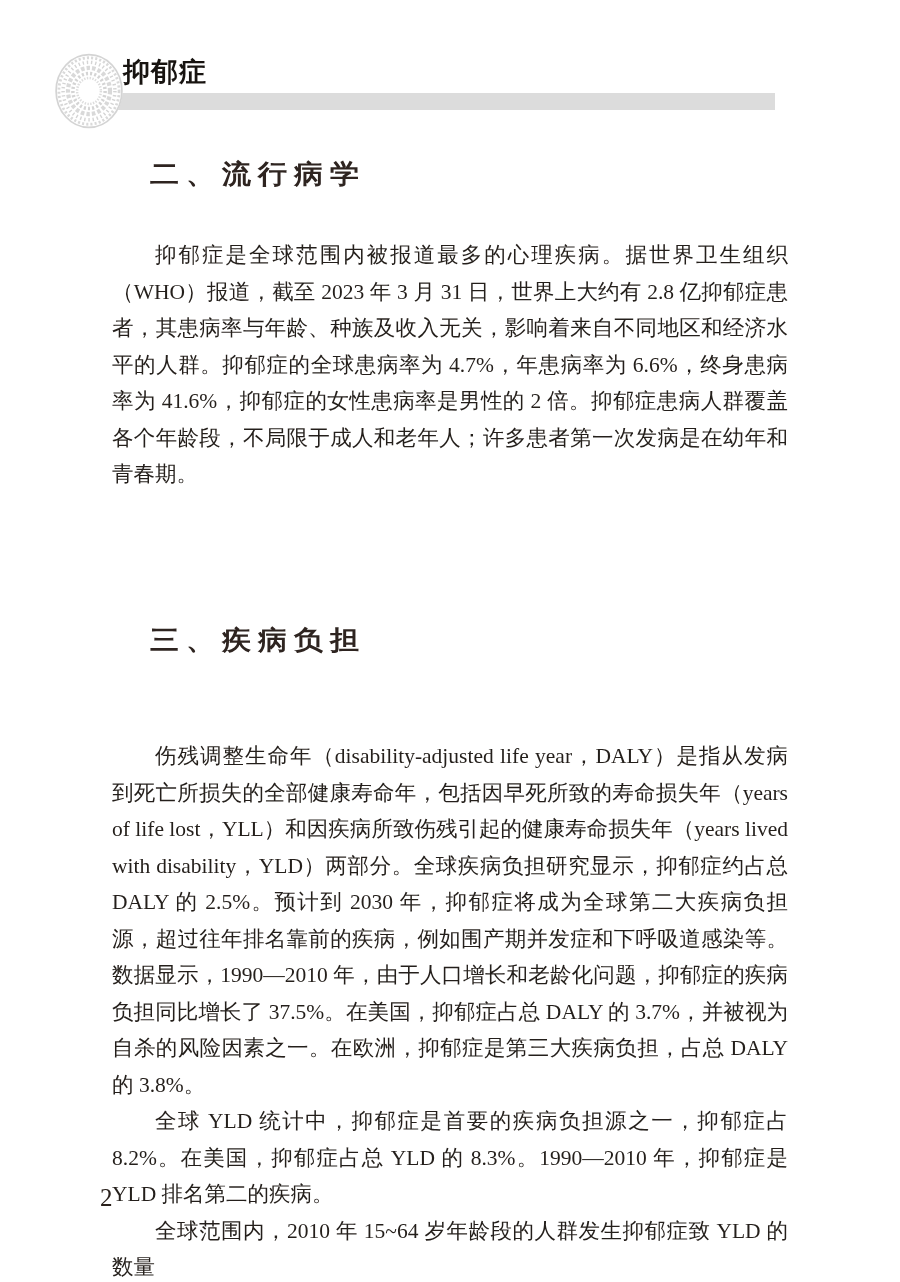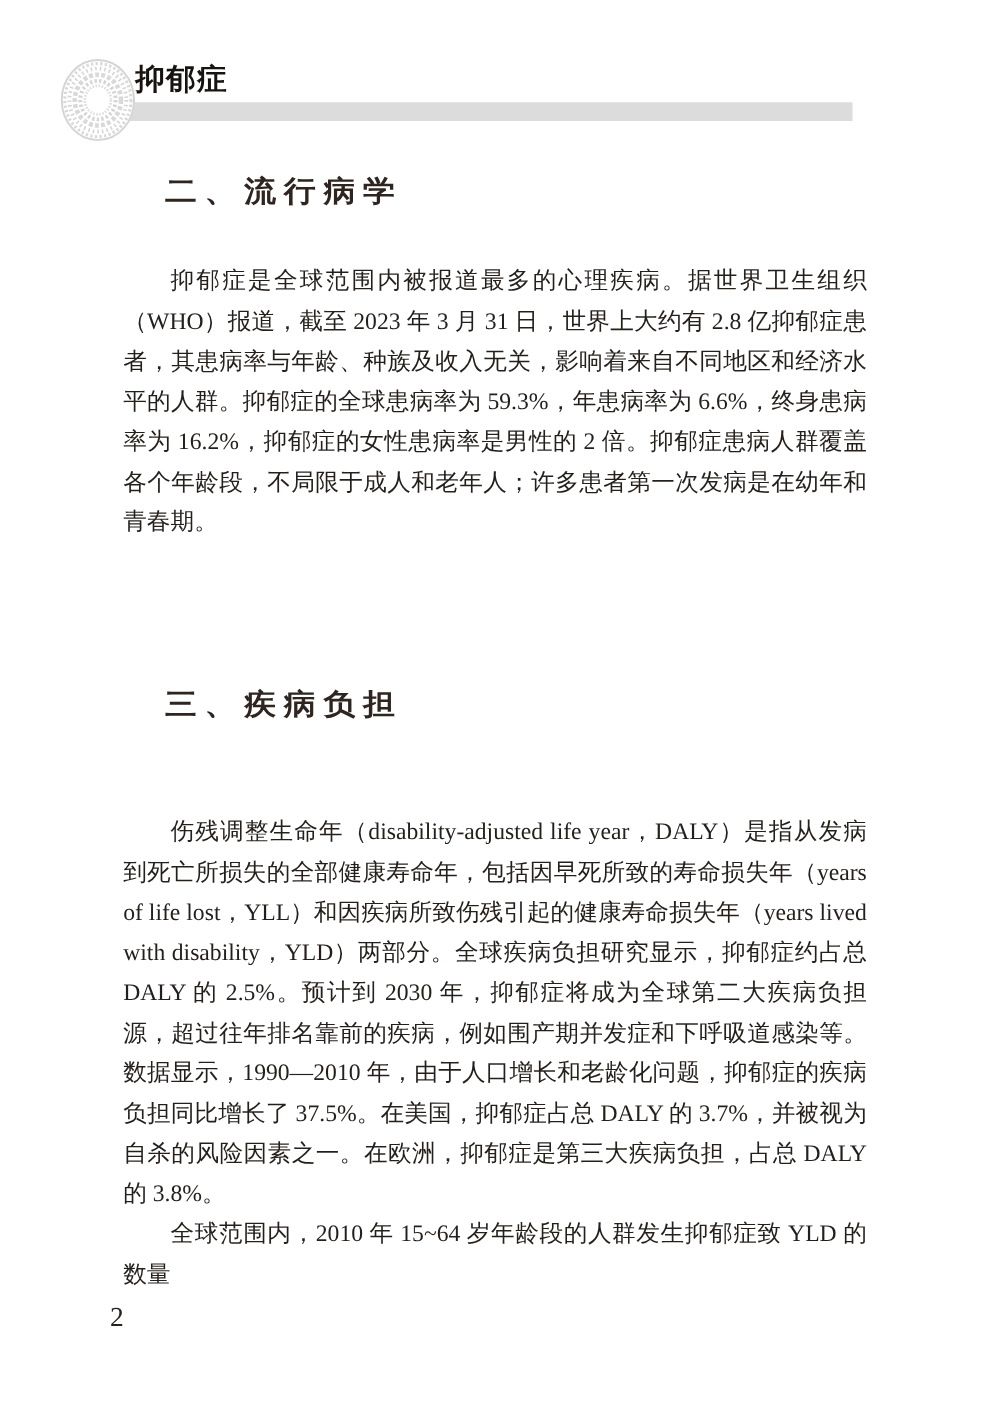--- a/index.html
+++ b/index.html
@@ -105,24 +105,25 @@
       <ellipse cx="50" cy="55" rx="30" ry="33" fill="none" stroke="#d9d9d9" stroke-width="6" stroke-dasharray="5 3"></ellipse>
       <ellipse cx="50" cy="55" rx="23" ry="25" fill="none" stroke="#d4d4d4" stroke-width="5" stroke-dasharray="3 3"></ellipse>
       <ellipse cx="50" cy="55" rx="17" ry="18.5" fill="none" stroke="#dddddd" stroke-width="3.5" stroke-dasharray="2 2"></ellipse>
       <ellipse cx="50" cy="55" rx="13" ry="14" fill="#ffffff"></ellipse>
     </svg>
     <div class="book-title">抑郁症</div>
   </div>
 
   <div class="section-heading heading-1">二、流行病学</div>
   <div class="section-body body-1">
-    <p>抑郁症是全球范围内被报道最多的心理疾病。据世界卫生组织（WHO）报道，截至 2023 年 3 月 31 日，世界上大约有 2.8 亿抑郁症患者，其患病率与年龄、种族及收入无关，影响着来自不同地区和经济水平的人群。抑郁症的全球患病率为 59.3%，年患病率为 6.6%，终身患病率为 16.2%，抑郁症的女性患病率是男性的 2 倍。抑郁症患病人群覆盖各个年龄段，不局限于成人和老年人；许多患者第一次发病是在幼年和青春期。</p>
+    <p>抑郁症是全球范围内被报道最多的心理疾病。据世界卫生组织（WHO）报道，截至 2023 年 3 月 31 日，世界上大约有 2.8 亿抑郁症患者，其患病率与年龄、种族及收入无关，影响着来自不同地区和经济水平的人群。抑郁症的全球患病率为 4.7%，年患病率为 6.6%，终身患病率为 41.6%，抑郁症的女性患病率是男性的 2 倍。抑郁症患病人群覆盖各个年龄段，不局限于成人和老年人；许多患者第一次发病是在幼年和青春期。</p>
   </div>
 
   <div class="section-heading heading-2">三、疾病负担</div>
   <div class="section-body body-2">
     <p>伤残调整生命年（disability-adjusted life year，DALY）是指从发病到死亡所损失的全部健康寿命年，包括因早死所致的寿命损失年（years of life lost，YLL）和因疾病所致伤残引起的健康寿命损失年（years lived with disability，YLD）两部分。全球疾病负担研究显示，抑郁症约占总 DALY 的 2.5%。预计到 2030 年，抑郁症将成为全球第二大疾病负担源，超过往年排名靠前的疾病，例如围产期并发症和下呼吸道感染等。数据显示，1990—2010 年，由于人口增长和老龄化问题，抑郁症的疾病负担同比增长了 37.5%。在美国，抑郁症占总 DALY 的 3.7%，并被视为自杀的风险因素之一。在欧洲，抑郁症是第三大疾病负担，占总 DALY 的 3.8%。</p>
+    <p>全球 YLD 统计中，抑郁症是首要的疾病负担源之一，抑郁症占 8.2%。在美国，抑郁症占总 YLD 的 8.3%。1990—2010 年，抑郁症是 YLD 排名第二的疾病。</p>
     <p>全球范围内，2010 年 15~64 岁年龄段的人群发生抑郁症致 YLD 的数量</p>
   </div>
 
   <div class="page-number">2</div>
 
 </div>
 
 </body></html>

